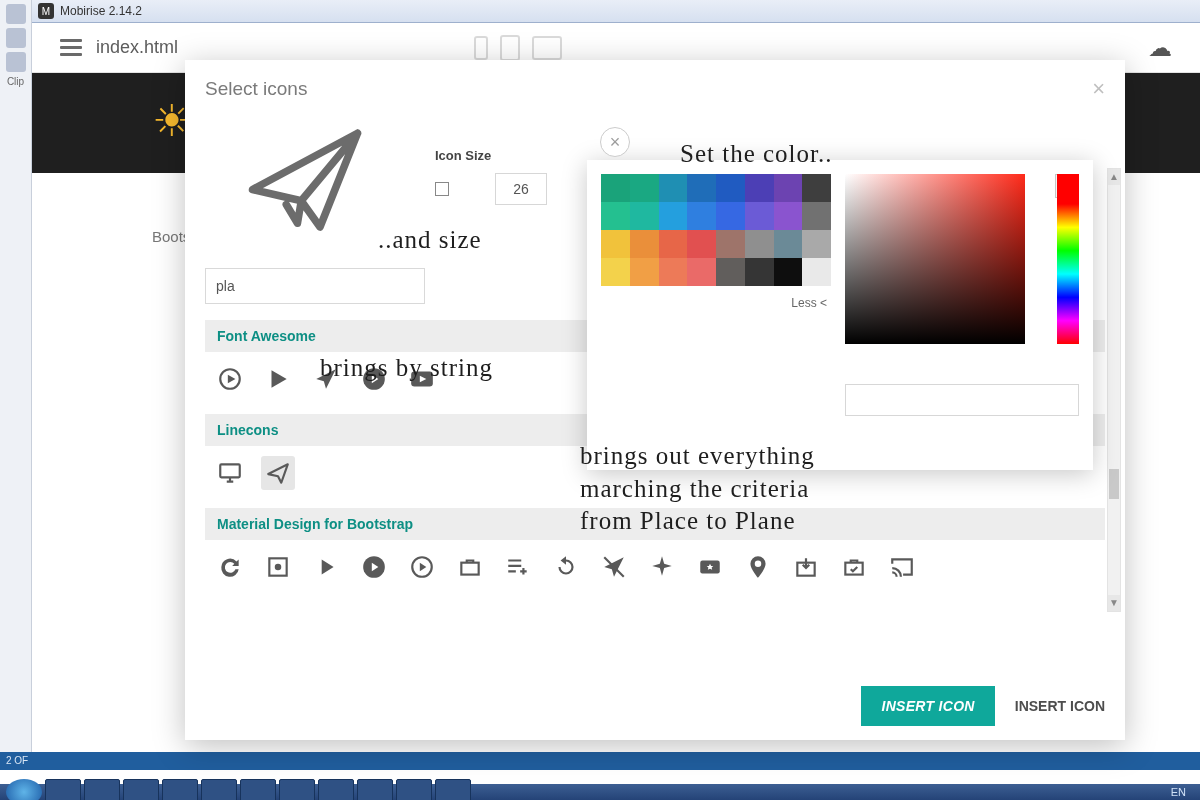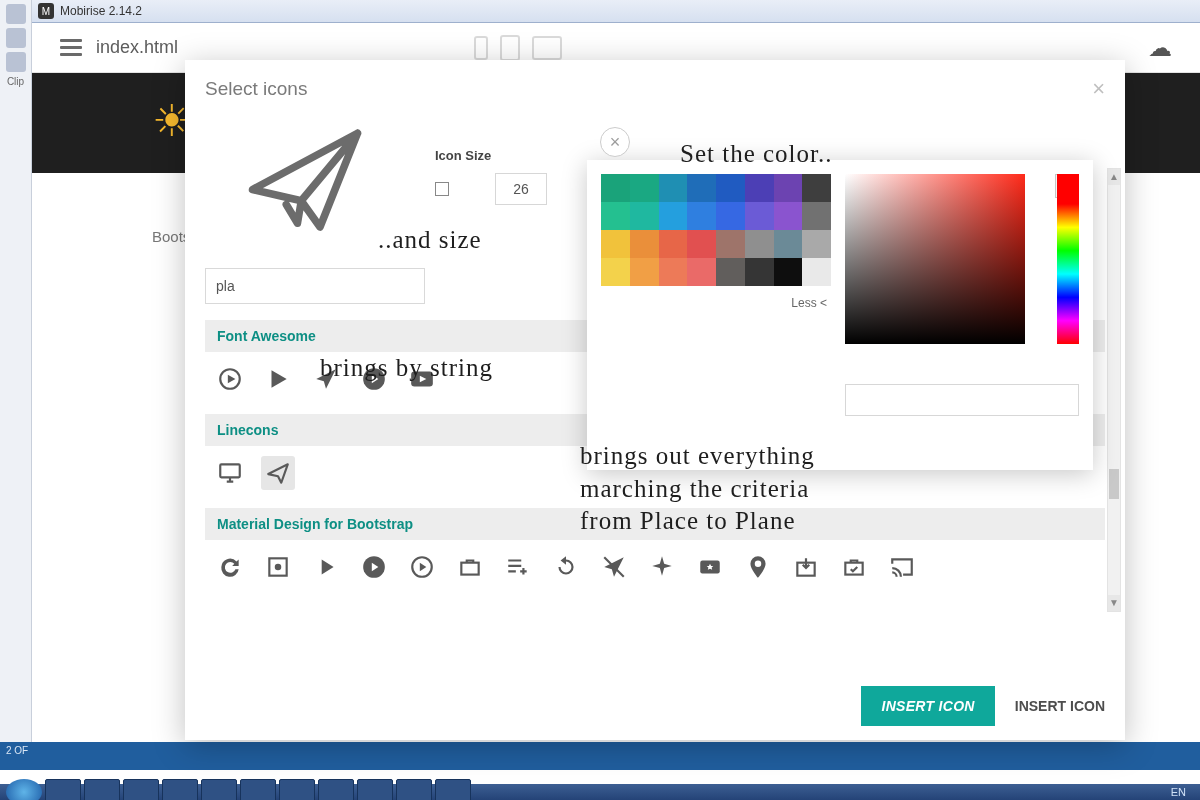--- a/index.html
+++ b/index.html
@@ -73,21 +73,21 @@
   .picker{flex:1;margin-left:14px;position:relative;}
   .picker-close{position:absolute;top:0;right:0;width:24px;height:24px;border:1px solid #c6c6c6;background:#f5f5f5;color:#7e7e7e;display:flex;align-items:center;justify-content:center;font-size:15px;}
   .sat{position:absolute;top:0;left:0;width:180px;height:170px;background:linear-gradient(to top, #000, rgba(0,0,0,0)), linear-gradient(to right, #fff, #ff2a1a);}
   .hue{position:absolute;top:30px;right:0;width:22px;height:140px;background:linear-gradient(red,yellow,lime,cyan,blue,magenta,red);}
   .hue-top{position:absolute;top:0;right:0;width:22px;height:30px;background:red;}
   .hexbox{position:absolute;left:0;right:0;bottom:0;height:32px;border:1px solid #d7d7d7;}
   
   
   .anno{position:absolute;font-family:"Comic Sans MS","Segoe Script",cursive;font-size:25px;color:#1e1e1e;z-index:40;pointer-events:none;letter-spacing:1px;line-height:1.3;}
   
-  .statusbar{position:absolute;left:0;right:0;bottom:30px;height:28px;background:#205e9e;color:#d9e6f5;font-size:10px;padding-left:6px;line-height:18px;}
+  .statusbar{position:absolute;left:0;right:0;bottom:30px;height:18px;background:#205e9e;color:#d9e6f5;font-size:10px;padding-left:6px;line-height:18px;}
 </style>
 </head>
 <body>
 
 <div class="far-right-strip">
   <div class="i"></div>
     <div class="i"></div>
     <div class="i"></div>
   <div class="clip">Clip</div>
 </div>

